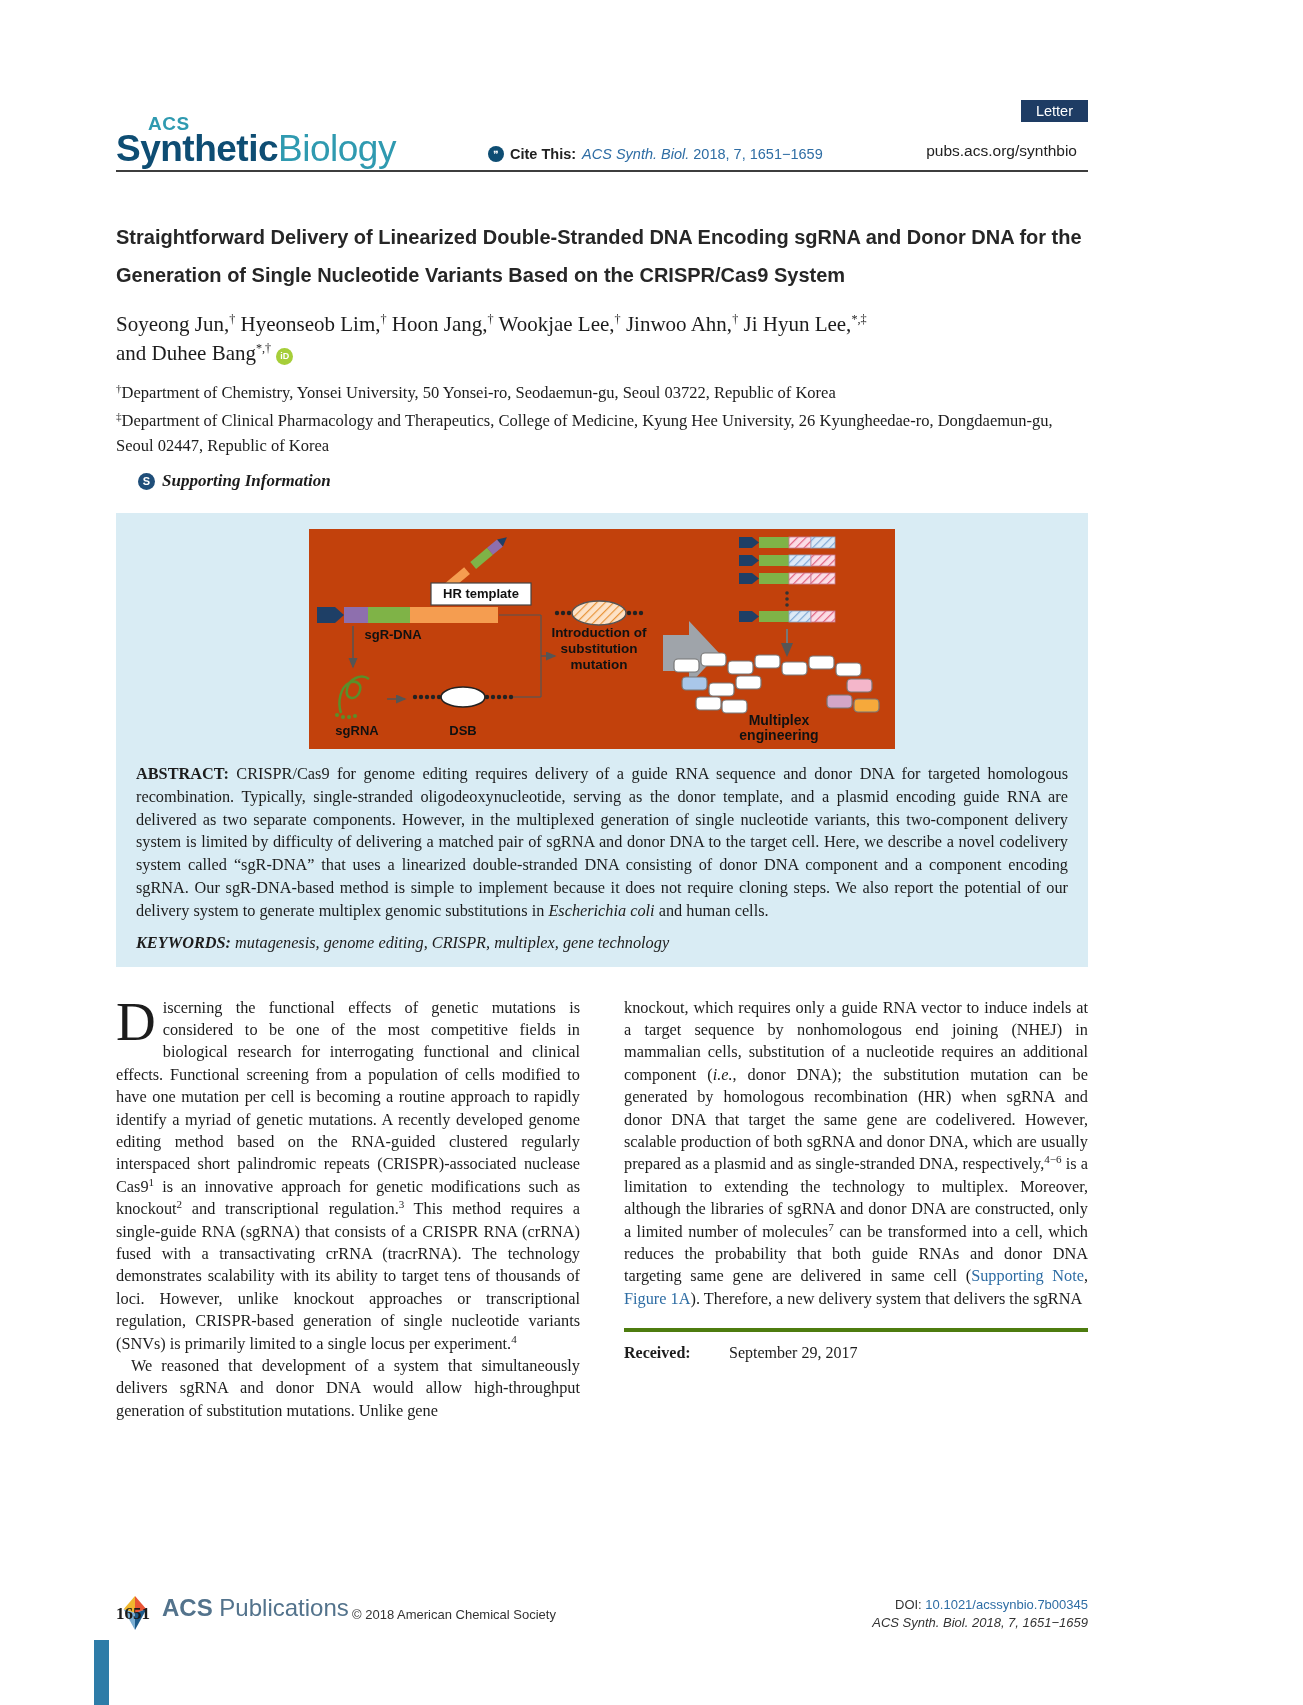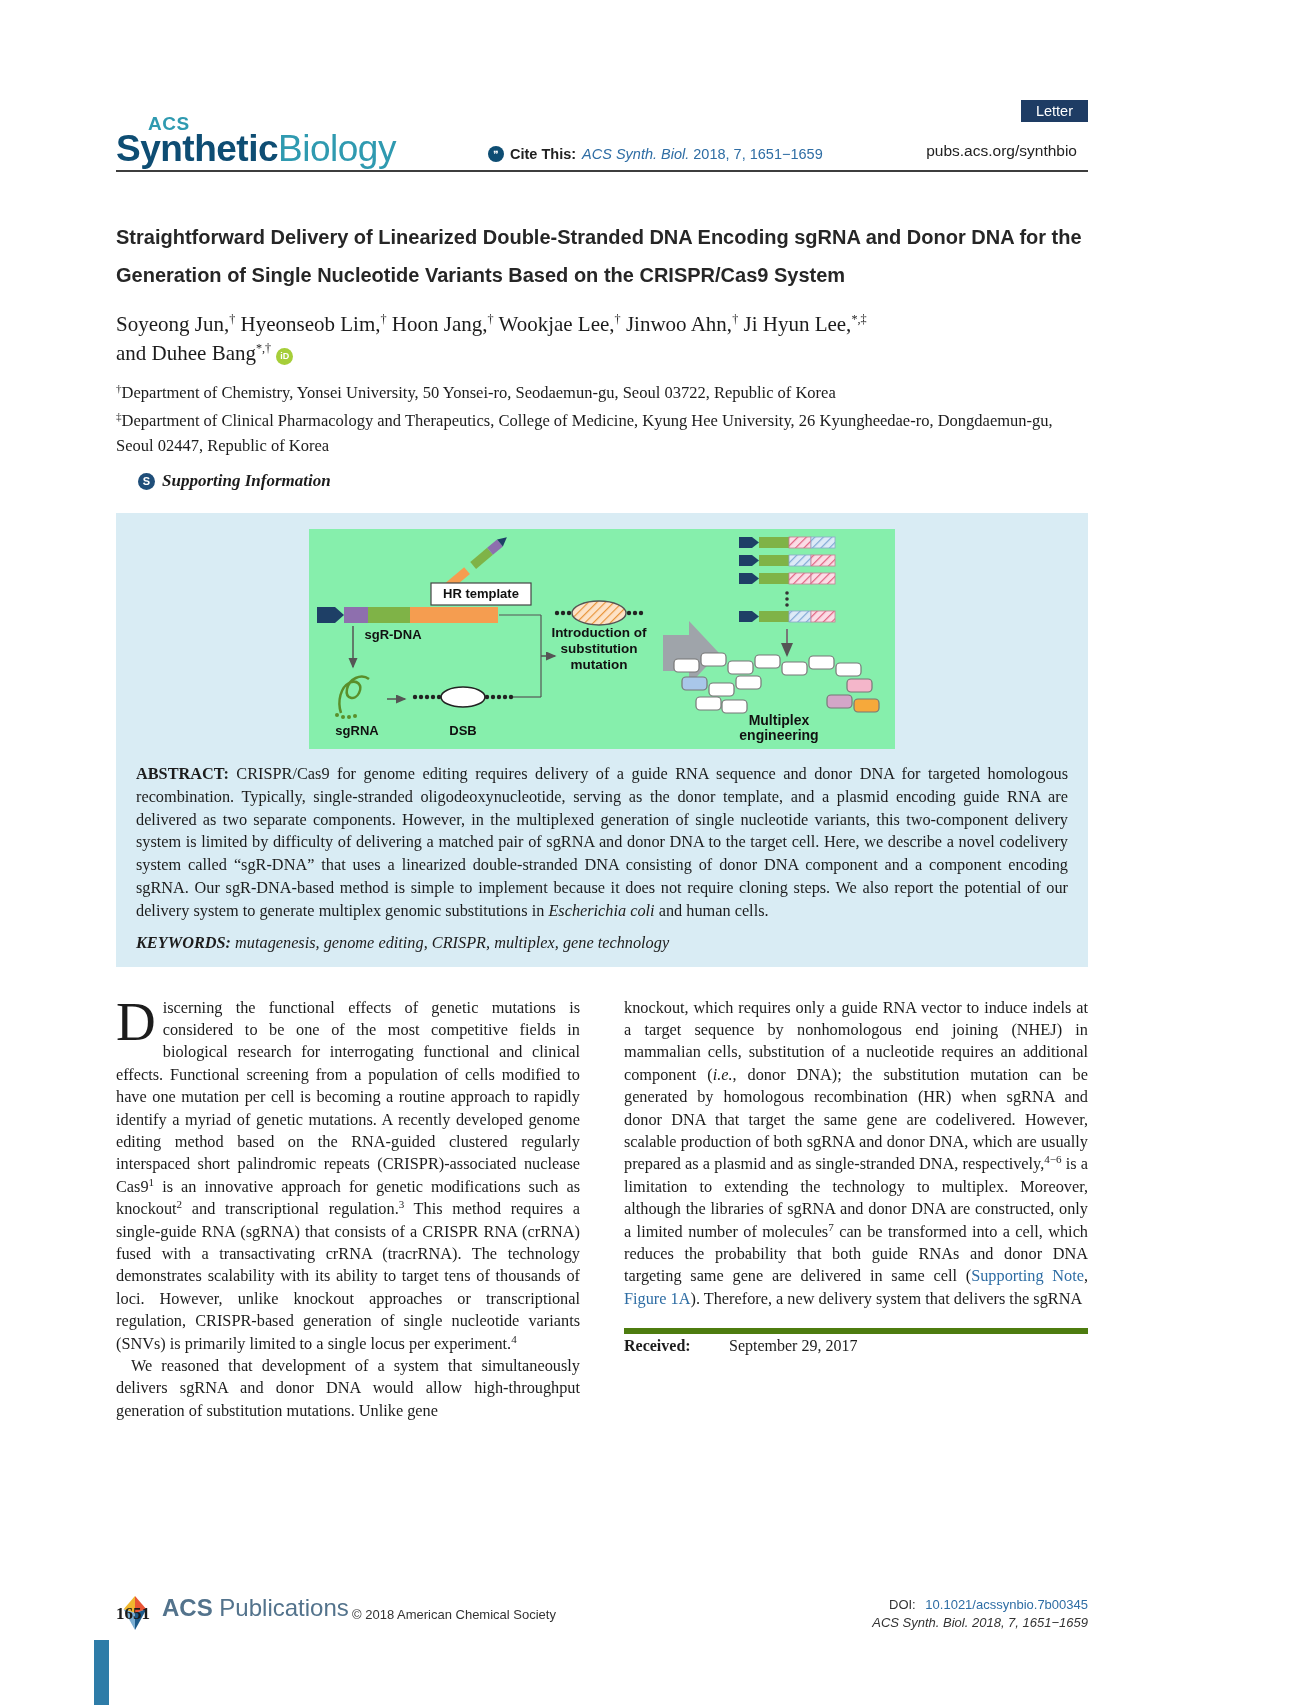--- a/index.html
+++ b/index.html
@@ -37,46 +37,46 @@
   .authors sup { font-size: 58%; }
   .orcid { display: inline-flex; width: 17px; height: 17px; border-radius: 50%; background: #a6ce39; color: #fff; font-family: "Liberation Sans", sans-serif; font-size: 9px; font-weight: bold; align-items: center; justify-content: center; vertical-align: 1px; margin-left: 5px; }
   .affils { margin-top: 12px; font-size: 16.5px; line-height: 25px; }
   .affils p { margin-bottom: 3px; }
   .supporting { margin-top: 13px; margin-left: 22px; display: flex; align-items: center; gap: 7px; font-size: 17px; }
   .s-icon { width: 17px; height: 17px; border-radius: 50%; background: #1f4e79; color: #fff; font-family: "Liberation Sans", sans-serif; font-size: 11px; font-weight: bold; display: inline-flex; align-items: center; justify-content: center; flex: none; }
   .supporting-label { font-style: italic; font-weight: bold; }
 
   
   .abstract { margin-top: 22px; background: var(--abstract-bg, #d9ecf4); padding: 16px 20px 14px; }
-  .graphic-wrap { width: 586px; margin: 0 auto; background: #86efac; padding: 2px; }
+  .graphic-wrap { width: 586px; margin: 0 auto; background: #c2410c; padding: 2px; }
   .flabel  { font: bold 13px "Liberation Sans", sans-serif; fill: #111; }
   .flabel2 { font: bold 13.5px "Liberation Sans", sans-serif; fill: #111; }
   .flabel3 { font: bold 14px "Liberation Sans", sans-serif; fill: #111; }
   .abstract-text { margin-top: 14px; font-size: 16.3px; line-height: 22.8px; text-align: justify; }
   .abstract-label { font-weight: bold; }
   .keywords { margin-top: 10px; font-size: 16.3px; font-style: italic; }
   .keywords-label { font-weight: bold; }
 
   
   .body-cols { display: flex; gap: 44px; margin-top: 30px; }
   .col { width: 464px; font-size: 16.3px; line-height: 22.4px; text-align: justify; }
   .dropcap { float: left; font-size: 55px; line-height: 44px; padding: 3px 7px 0 0; }
   .para2 { text-indent: 15px; }
-  .pubnote { margin-top: 18px; border-top: 6px solid #4d7c0f; padding-top: 0; font-size: 16px; }
+  .pubnote { margin-top: 18px; border-top: 4px solid #4d7c0f; padding-top: 9px; font-size: 16px; }
   .pubnote .row { display: flex; line-height: 24px; }
   .pubnote .lab { font-weight: bold; width: 105px; flex: none; }
 
   
   .footer { position: absolute; left: 116px; width: 972px; top: 1592px; height: 60px; font-family: "Liberation Sans", sans-serif; }
   .pub-logo { position: absolute; left: 0; top: 2px; display: flex; align-items: flex-start; gap: 8px; color: #53738c; font-size: 24px; }
   .pub-logo .acs-b { font-weight: bold; }
   .copyright { position: absolute; left: 236px; top: 15px; font-size: 13px; color: #333; }
   .pageno { position: absolute; left: 0; width: 100%; top: 12px; font-family: "Liberation Serif", serif; font-weight: bold; font-size: 17px; }
   .doi-block { position: absolute; right: 0; top: 4px; text-align: right; font-size: 13px; color: #333; line-height: 18px; }
-  .doi-link { color: var(--link, #2e6da4); margin-left: 6px; }
+  .doi-link { color: var(--link, #2e6da4); }
   .jref { font-style: italic; }
   .side-bar { position: absolute; left: 94px; top: 1640px; width: 15px; height: 65px; background: var(--bar-blue, #2e7ca8); }
 </style>
 </head>
 <body>
 
 <div class="page">
 
   <div class="header">
     <div class="logo">

